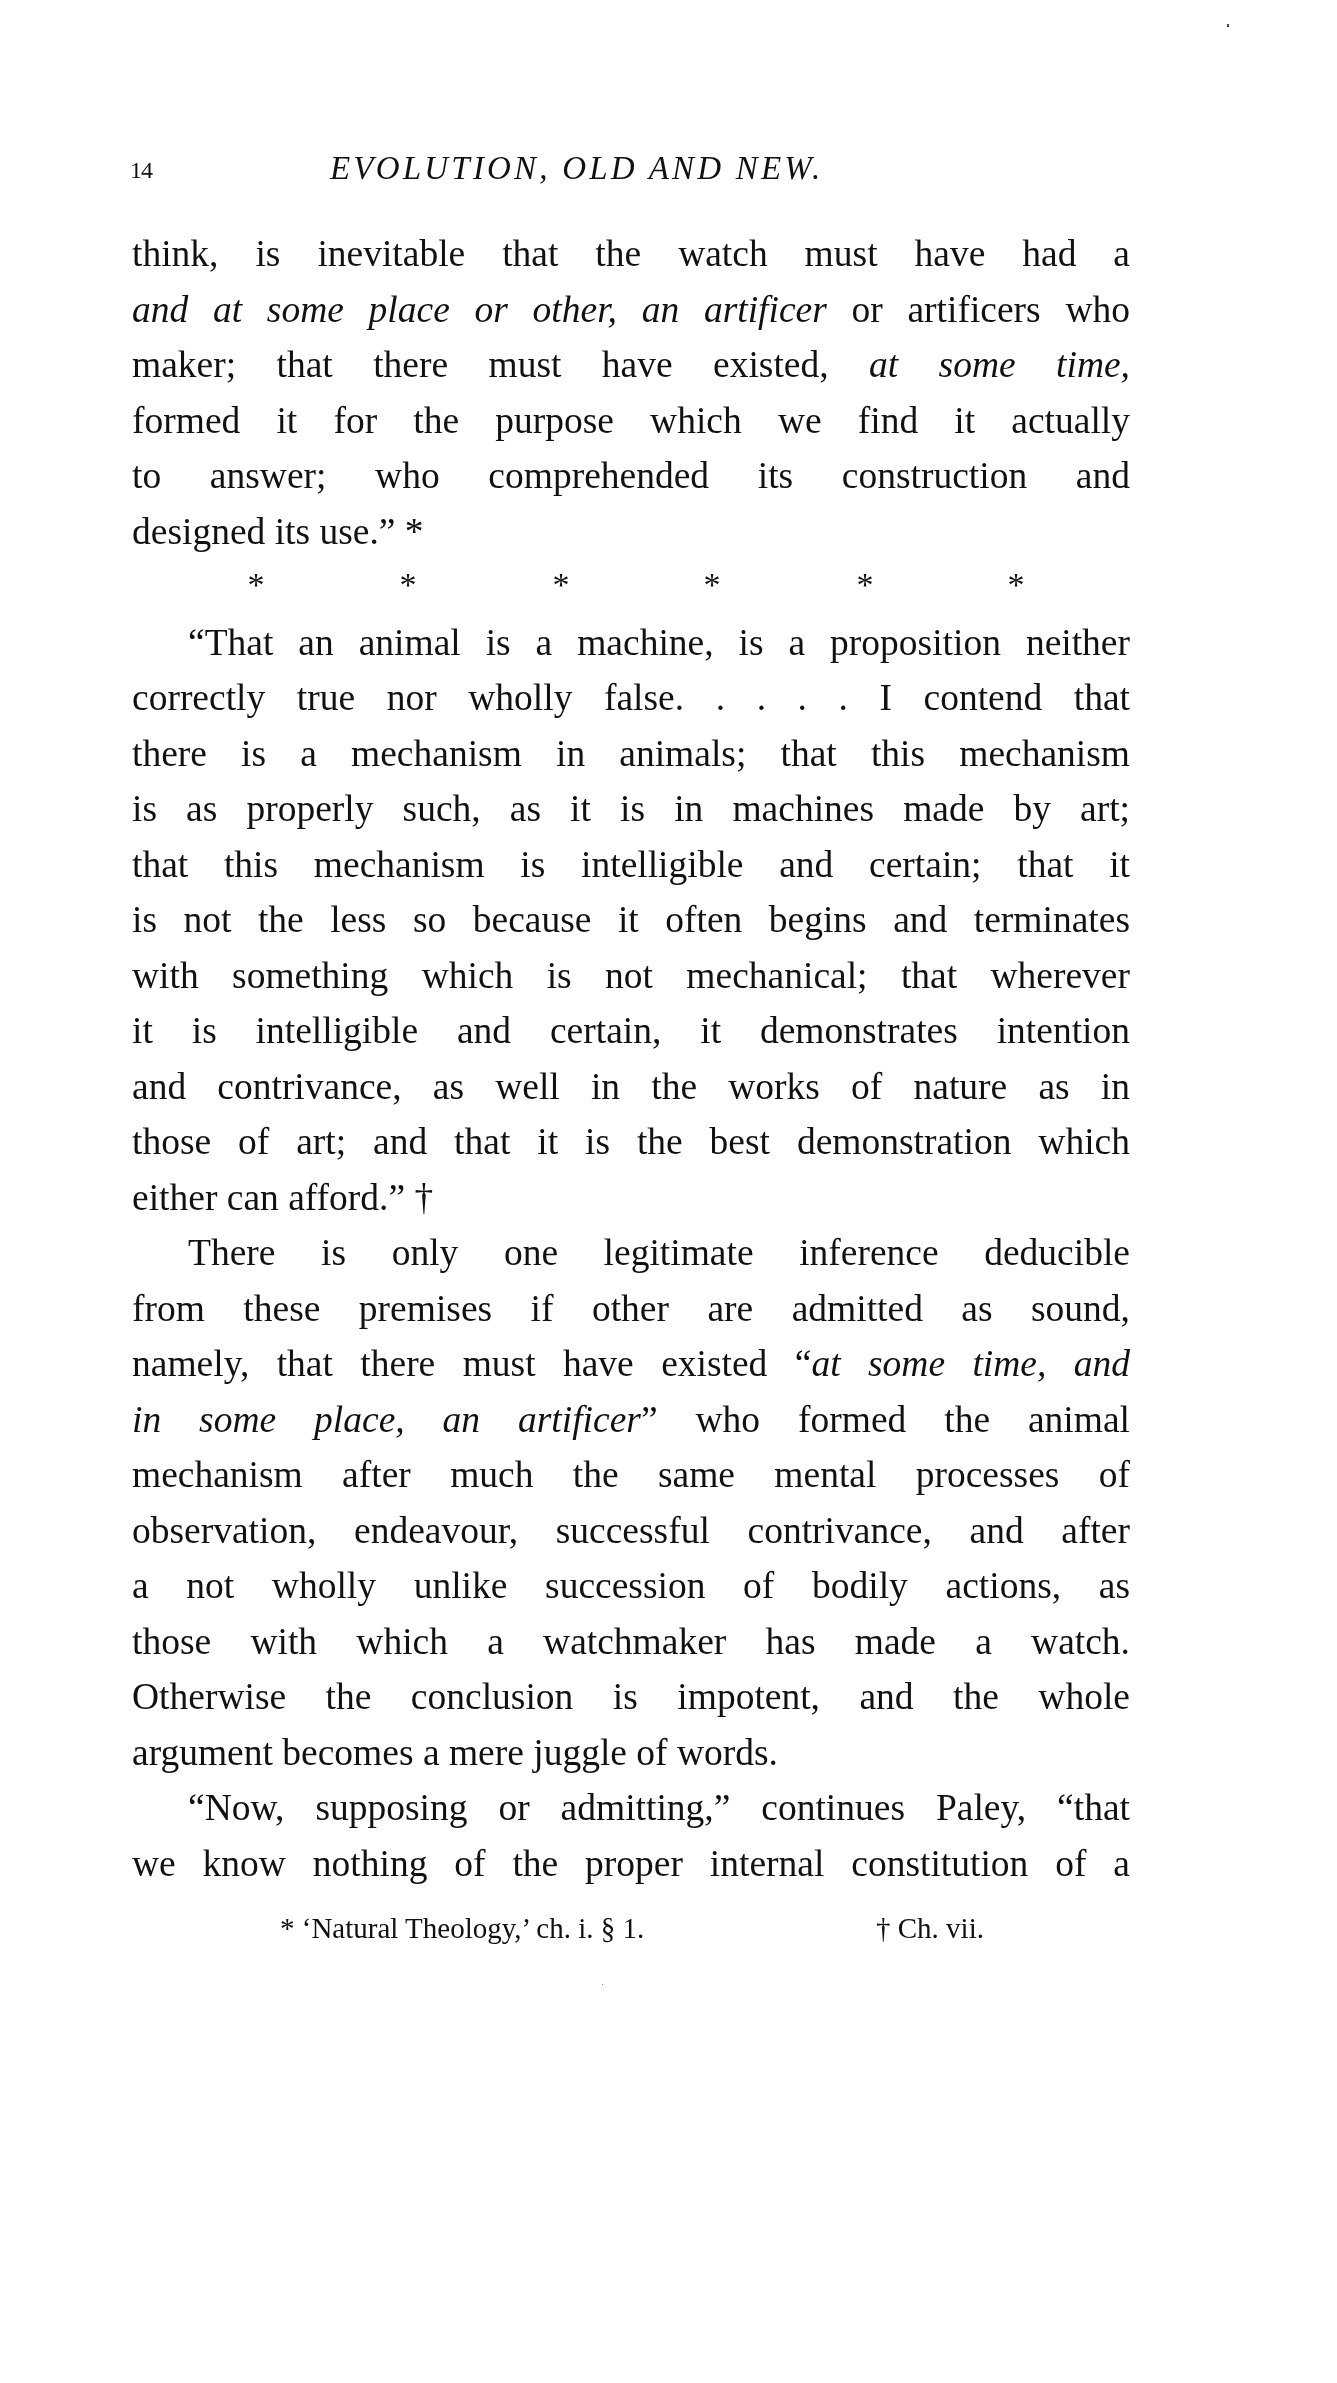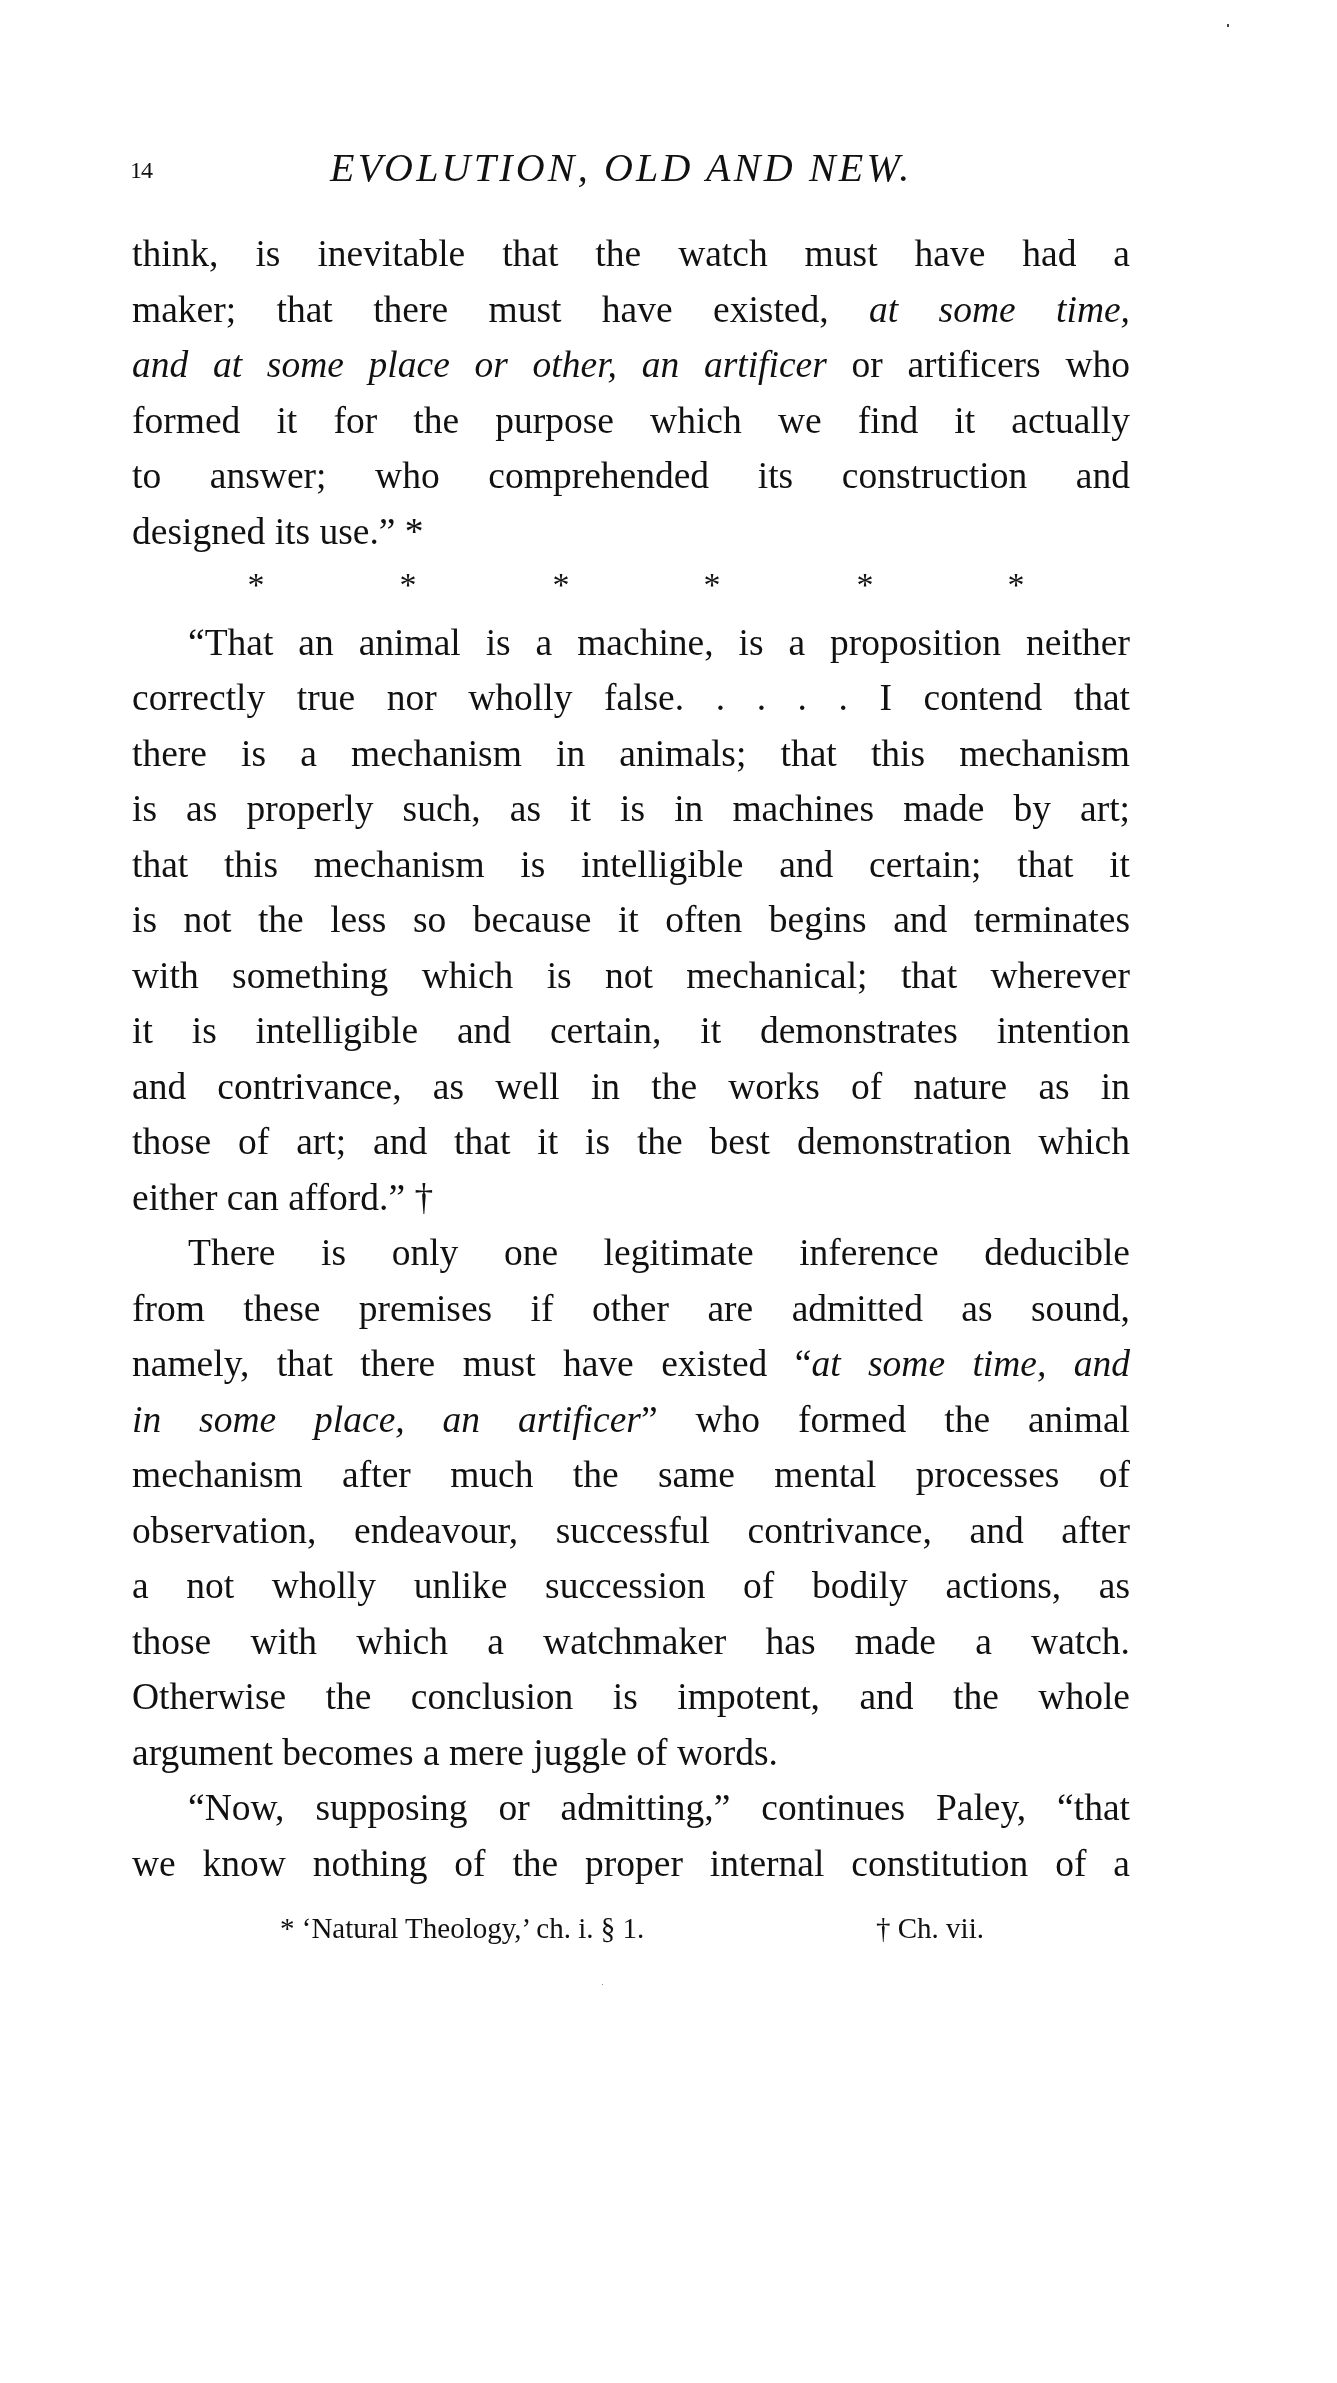--- a/index.html
+++ b/index.html
@@ -44,21 +44,21 @@
     top: 2px;
     font-size: 24px;
     line-height: 40px;
     letter-spacing: -1px;
   }
   .running-title {
     position: absolute;
     left: 200px;
     top: 0;
     width: 596px;
-    font-size: 40px;
+    font-size: 33px;
     line-height: 40px;
     font-style: italic;
     letter-spacing: 3.2px;
     white-space: nowrap;
   }
   .body-text {
     position: absolute;
     left: 132px;
     top: 226px;
     width: 998px;
@@ -118,22 +118,22 @@
 <div class="speck"></div>
 <div class="speck2"></div>
 
 <header class="running-head">
   <span class="page-number">14</span>
   <span class="running-title">EVOLUTION, OLD AND NEW.</span>
 </header>
 
 <main class="body-text" id="body-text">
     <div class="line"><span>think, is inevitable that the watch must have had a</span></div>
+    <div class="line"><i>and at some place or other, an artificer</i><span> or artificers who</span></div>
     <div class="line"><span>maker; that there must have existed, </span><i>at some time,</i></div>
-    <div class="line"><i>and at some place or other, an artificer</i><span> or artificers who</span></div>
     <div class="line"><span>formed it for the purpose which we find it actually</span></div>
     <div class="line"><span>to answer; who comprehended its construction and</span></div>
     <div class="line last"><span>designed its use.” *</span></div>
     <div class="stars">
       <span class="star" style="left: 114px;">*</span>
       <span class="star" style="left: 266px;">*</span>
       <span class="star" style="left: 419px;">*</span>
       <span class="star" style="left: 570px;">*</span>
       <span class="star" style="left: 723px;">*</span>
       <span class="star" style="left: 874px;">*</span>

